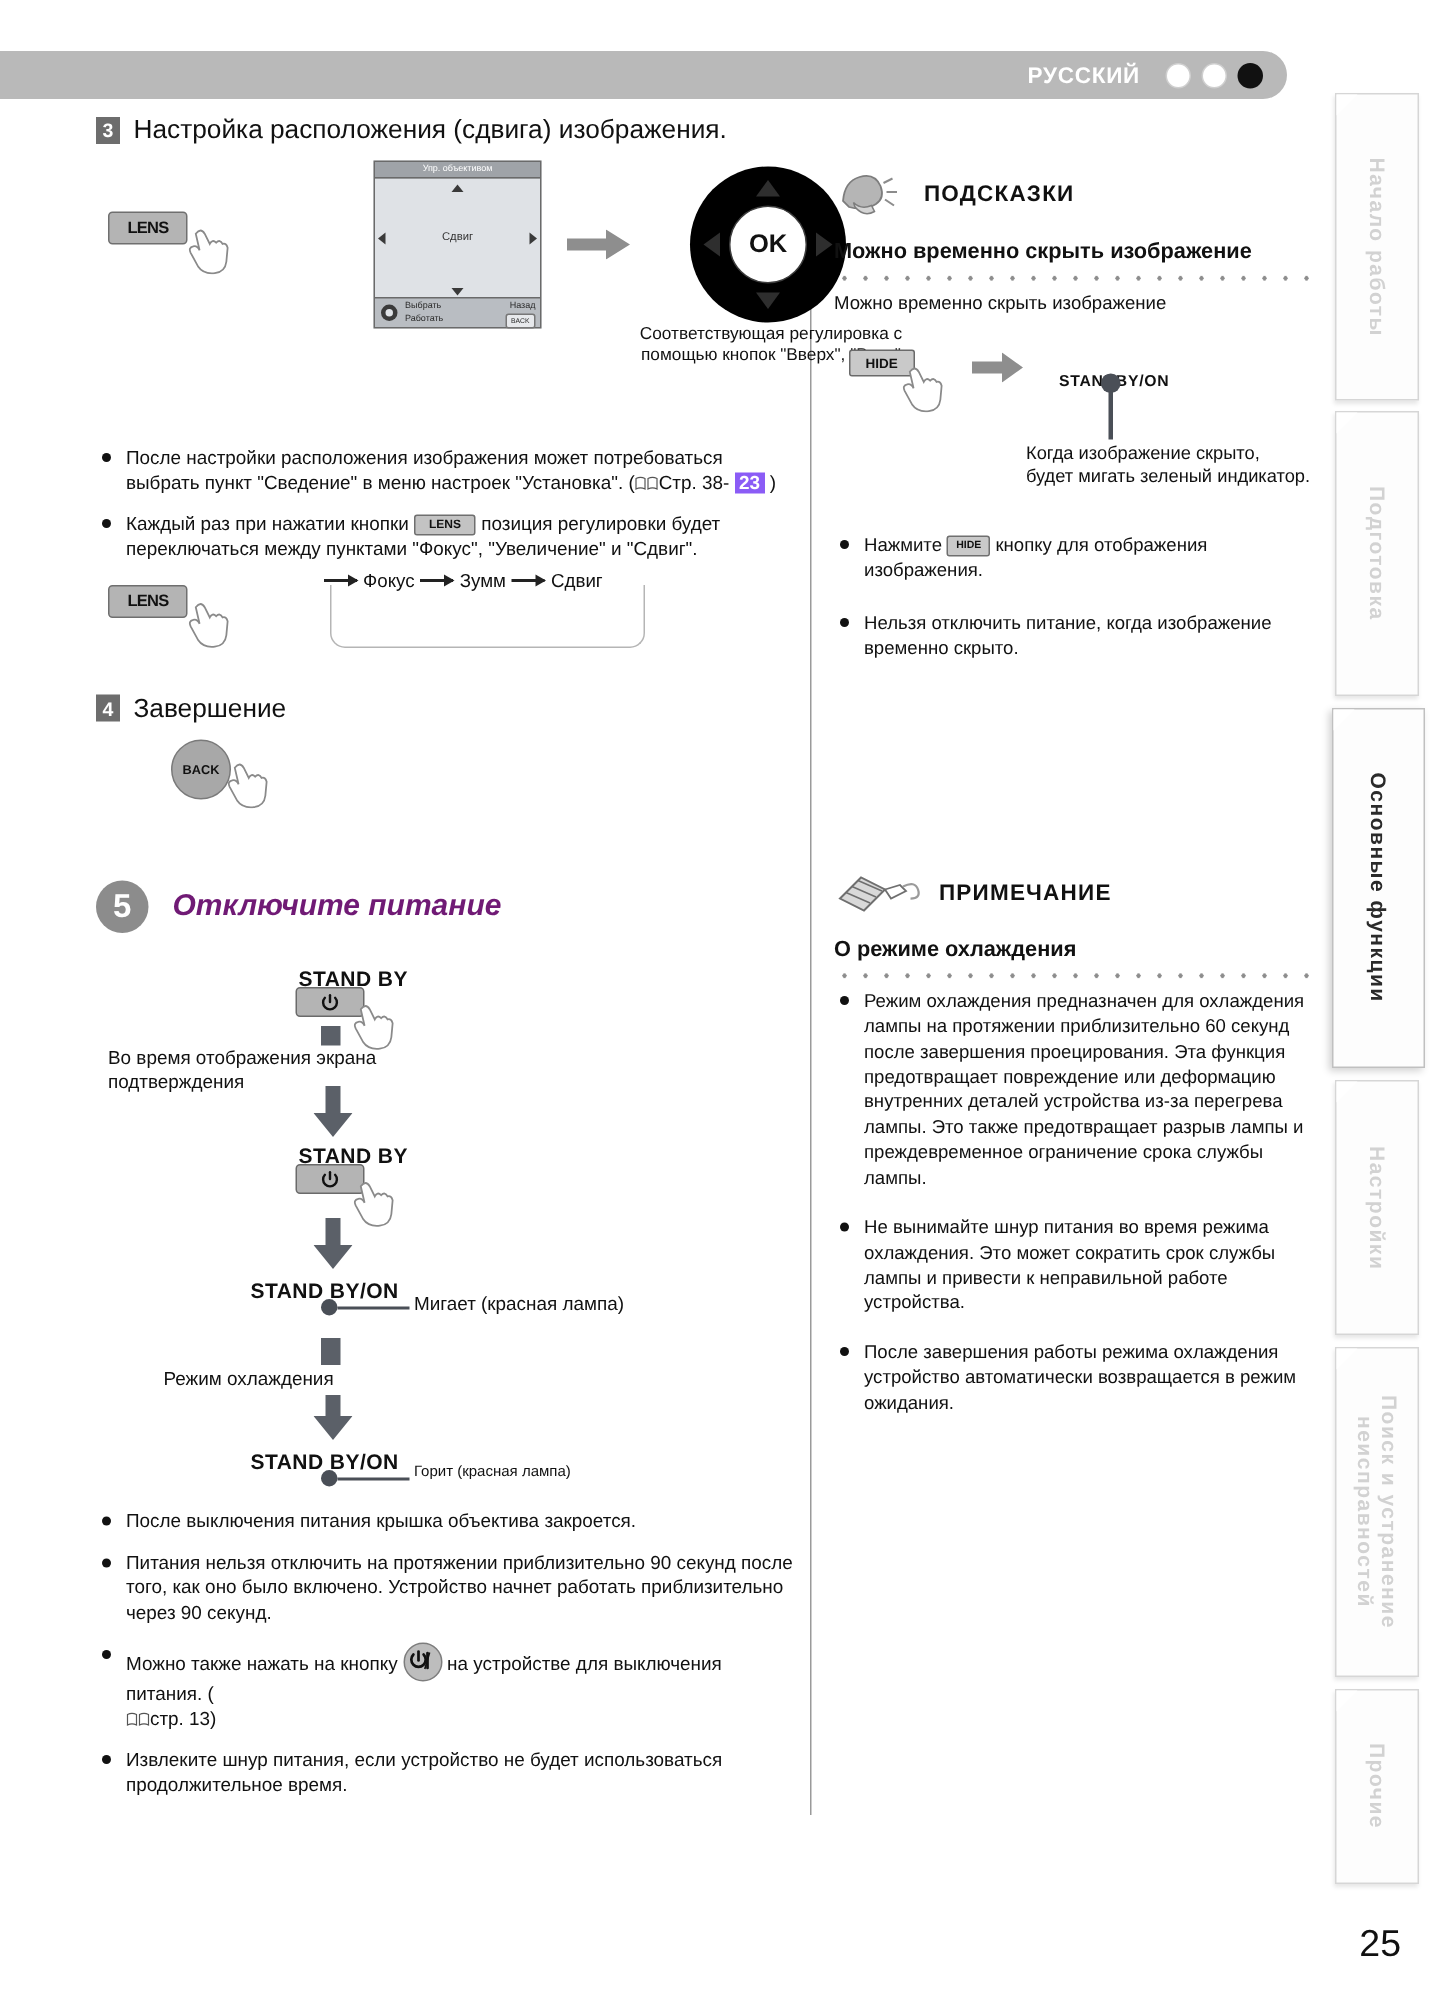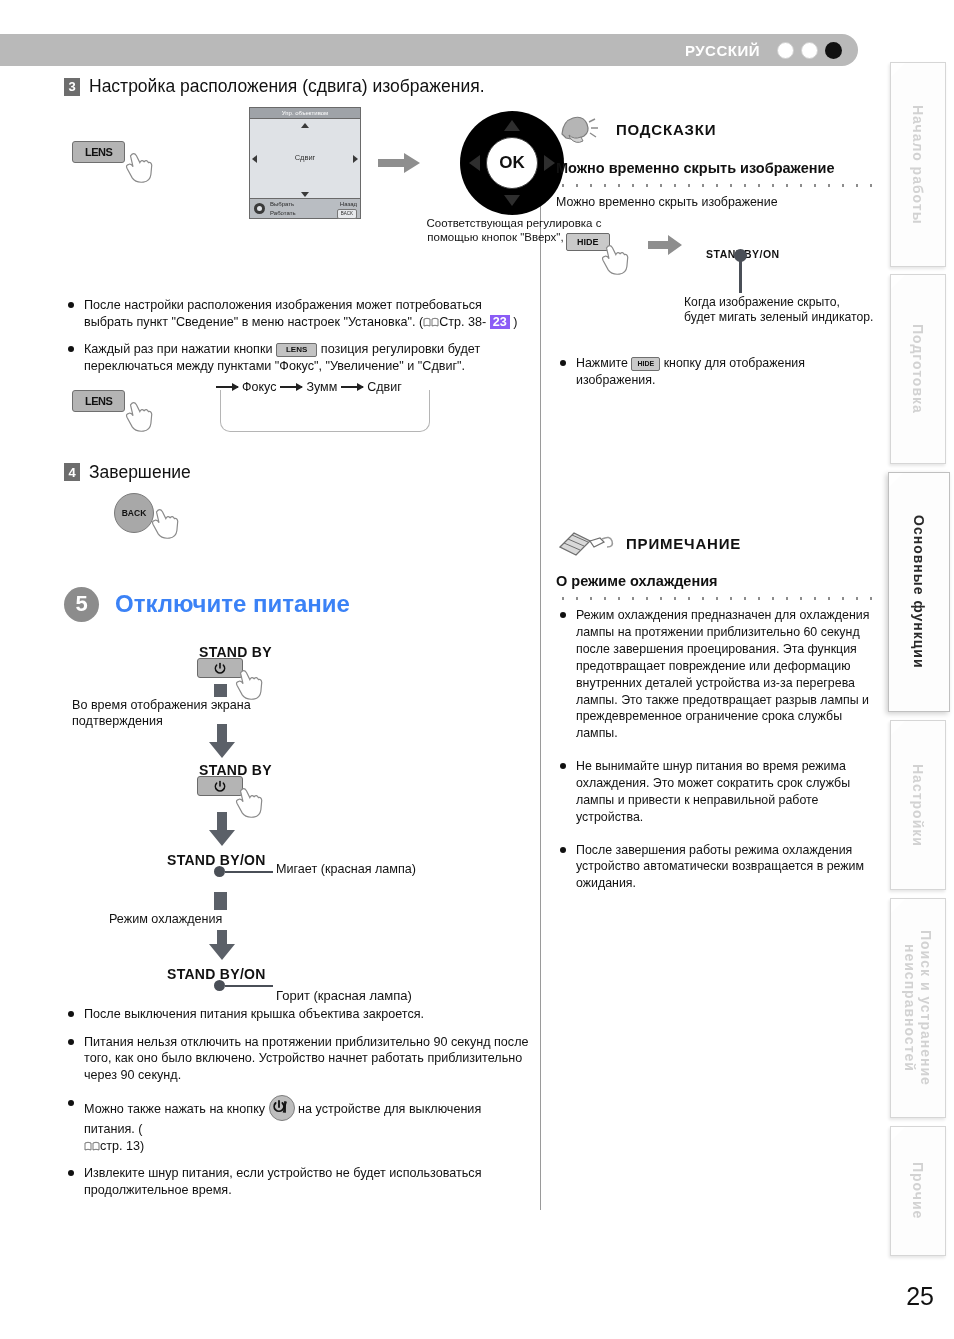--- a/index.html
+++ b/index.html
@@ -43,21 +43,21 @@
     font-size:13px; font-weight:bold; display:flex; align-items:center; justify-content:center;
   }
   .step-title { font-size:17.5px; color:#111; }
 
   .bigstep-row { display:flex; align-items:center; gap:16px; margin-top:36px; }
   .bigstep-circle {
     width:35px; height:35px; border-radius:50%;
     background:#8c8c8c; color:#fff; font-size:22px; font-weight:bold;
     display:flex; align-items:center; justify-content:center;
   }
-  .bigstep-title { font-size:24px; font-weight:bold; color:#3b82f6; }
+  .bigstep-title { font-size:20px; font-weight:bold; font-style:italic; color:#701a75; }
 
   
   ul.bl { list-style:none; margin:0; padding:0; }
   ul.bl > li {
     position:relative; padding-left:20px; margin-bottom:11px;
     font-size:12.6px; line-height:1.33; color:#111;
   }
   ul.bl > li::before {
     content:""; position:absolute; left:4px; top:5px;
     width:6px; height:6px; border-radius:50%; background:#111;
@@ -342,21 +342,21 @@
 
       <div class="seq-text" style="position:absolute;left:45px;top:272px;">Режим охлаждения</div>
 
       <svg style="position:absolute;left:145px;top:290px;" width="26" height="30" viewBox="0 0 26 30">
         <path d="M8 0 H18 V14 H26 L13 30 L0 14 H8 Z" fill="#5b6068"></path>
       </svg>
 
       <div style="position:absolute;left:103px;top:326px;" class="lbl-standby">STAND BY/ON</div>
       <div class="led-dot" style="position:absolute;left:150px;top:340px;"></div>
       <div class="led-line" style="position:absolute;left:161px;top:345px;width:48px;"></div>
-      <div style="position:absolute;left:212px;top:348px;font-size:13px;">Горит (красная лампа)</div>
+      <div style="position:absolute;left:212px;top:336px;font-size:10px;">Горит (красная лампа)</div>
     </div>
 
     <ul class="bl" style="margin-top:16px;">
       <li>После выключения питания крышка объектива закроется.</li>
       <li>Питания нельзя отключить на протяжении приблизительно 90 секунд после того, как оно было включено. Устройство начнет работать приблизительно через 90 секунд.</li>
       <li>
         <span>Можно также нажать на кнопку</span>
         <span class="pwr-circle">
           <svg width="18" height="18" viewBox="0 0 18 18" style="position:absolute;left:3px;top:3px;">
             <path d="M6 2 V8" stroke="#111" stroke-width="1.8" fill="none" stroke-linecap="round"></path>
@@ -401,20 +401,21 @@
       <div class="sb-stem"></div>
       <div class="sb-cap">Когда изображение скрыто, будет мигать зеленый индикатор.</div>
     </div>
 
     <ul class="bl small" style="margin-top:10px;">
       <li>
         <span>Нажмите</span>
         <span class="hide-inline">HIDE</span>
         <span>кнопку для отображения изображения.</span>
       </li>
+      <li style="margin-top:18px;">Нельзя отключить питание, когда изображение временно скрыто.</li>
     </ul>
 
     <div class="rc-head" style="margin-top:140px;">
       <svg width="58" height="30" viewBox="0 0 58 30">
         <path d="M4 18 L18 4 L34 12 L20 26 Z" fill="#d9d9d9" stroke="#6f6f6f" stroke-width="1.3"></path>
         <path d="M8 14 L24 21 M12 10 L28 17 M16 6 L32 13" stroke="#6f6f6f" stroke-width="1"></path>
         <path d="M34 12 L44 9 L48 13 L38 18 Z" fill="#fff" stroke="#6f6f6f" stroke-width="1.2"></path>
         <path d="M46 10 q8 -4 10 2 q2 6 -5 6" fill="none" stroke="#9b9b9b" stroke-width="1.5"></path>
       </svg>
       <div class="rc-head-title">ПРИМЕЧАНИЕ</div>

